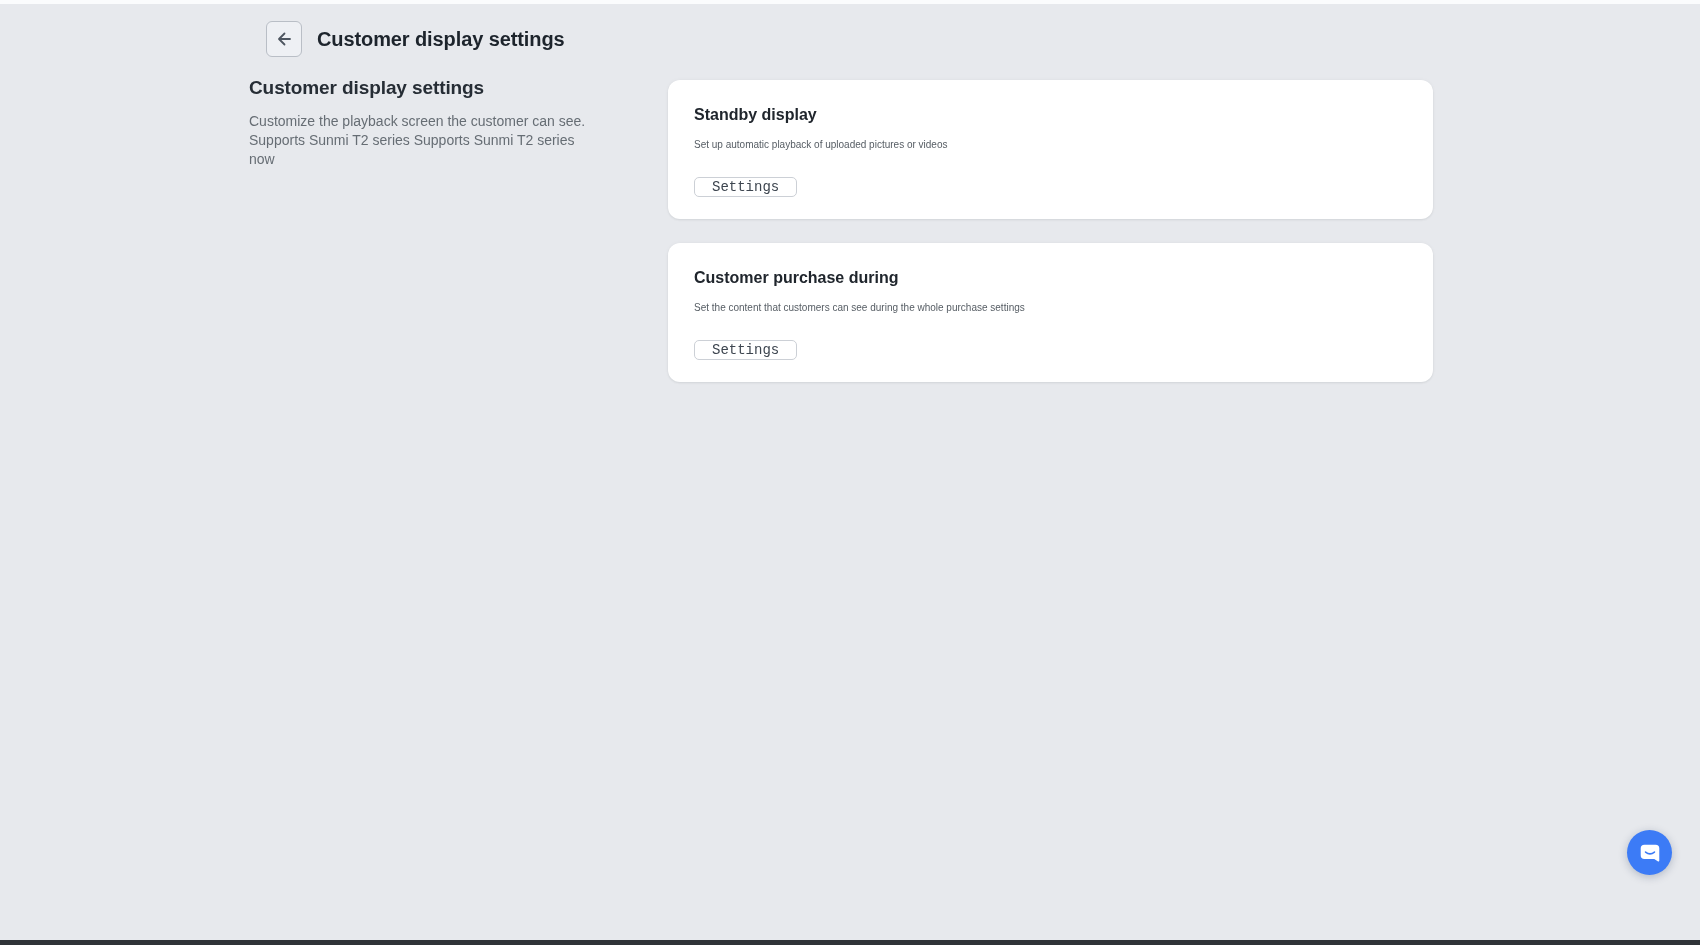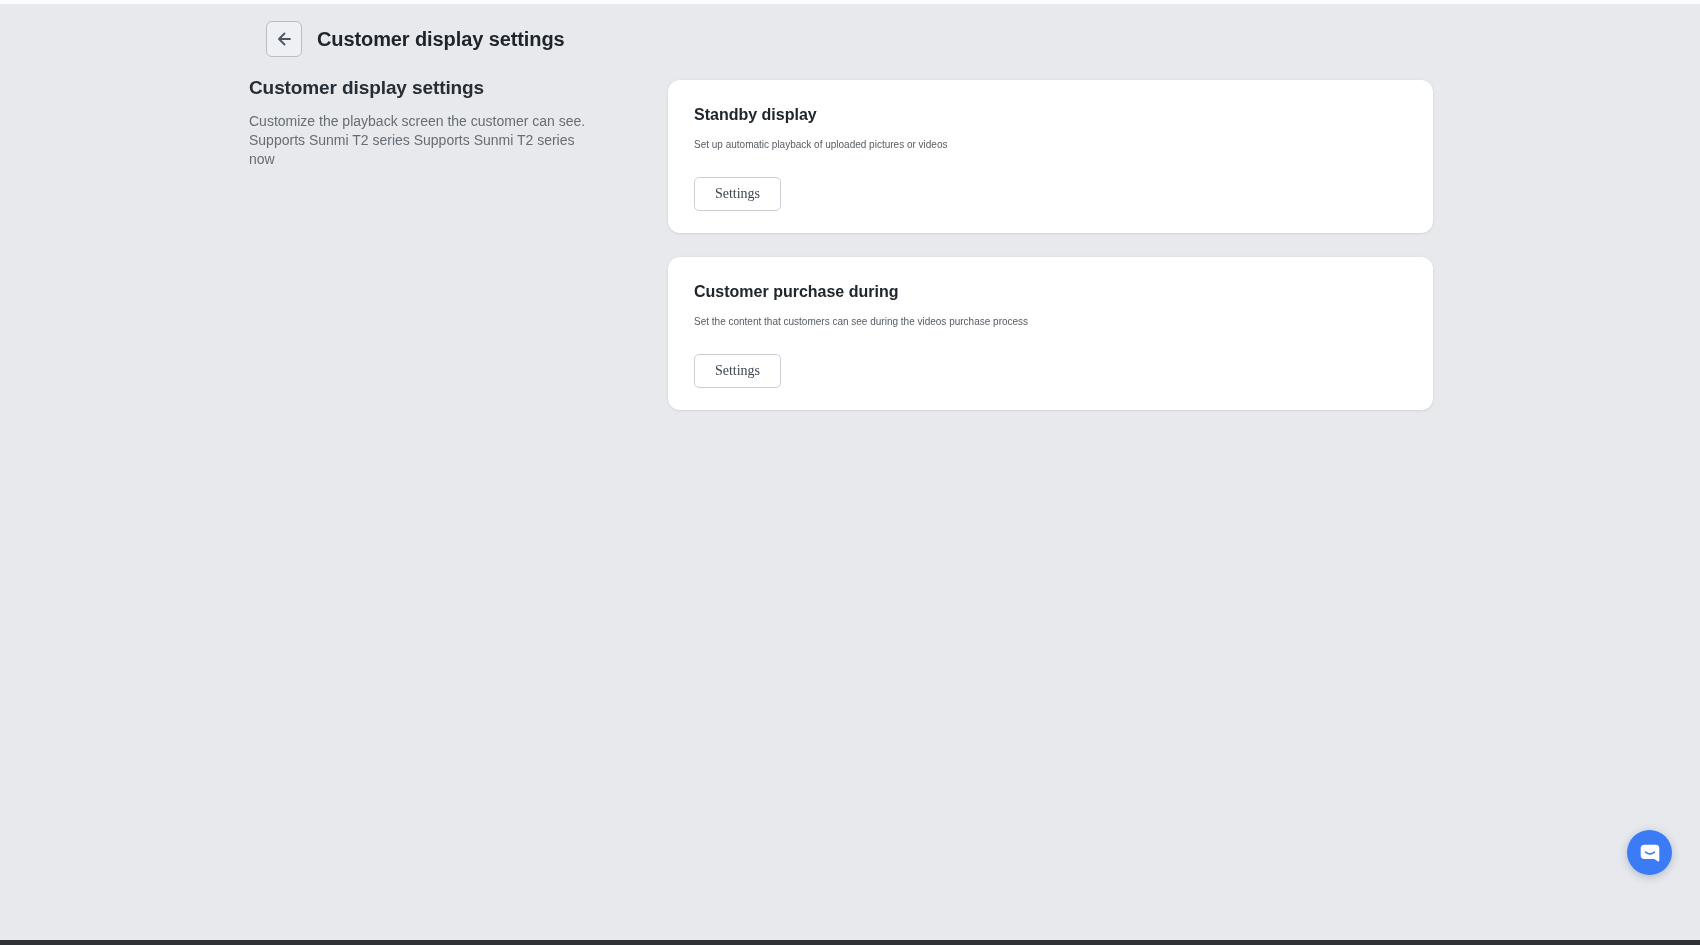--- a/index.html
+++ b/index.html
@@ -71,26 +71,26 @@
     font-size: 16px; font-weight: 700;
     color: #20262d;
   }
   .card-desc {
     margin: 0 0 23px 0;
     font-size: 10px; line-height: 18px;
     color: #565d64;
   }
   .settings-button {
     box-sizing: border-box;
-    height: 34px; min-width: 87px;
+    height: 20px; min-width: 87px;
     padding: 0 17px;
     background: #ffffff;
     border: 1px solid #ccd0d6;
     border-radius: 5px;
-    font-family: Liberation Serif, serif;
+    font-family: Liberation Mono, monospace;
     font-size: 14px; font-weight: 500;
     color: #3d454f;
     cursor: pointer;
   }
   
   .chat-launcher {
     position: absolute; right: 28px; bottom: 70px;
     width: 45px; height: 45px;
     border-radius: 50%;
     background: var(--accent-blue, #3c7bf6);
@@ -122,21 +122,21 @@
 
 <main class="cards">
   <section class="card">
     <h3 class="card-title">Standby display</h3>
     <p class="card-desc">Set up automatic playback of uploaded pictures or videos</p>
     <button class="settings-button">Settings</button>
   </section>
 
   <section class="card">
     <h3 class="card-title">Customer purchase during</h3>
-    <p class="card-desc">Set the content that customers can see during the videos purchase process</p>
+    <p class="card-desc">Set the content that customers can see during the whole purchase settings</p>
     <button class="settings-button">Settings</button>
   </section>
 </main>
 
 <button class="chat-launcher">
   <svg width="26" height="26" viewBox="0 0 28 28">
     <path d="M8 5 h12 a4 4 0 0 1 4 4 v13.2 a1 1 0 0 1 -1.66 0.75 L18.6 20.5 H8 a4 4 0 0 1 -4 -4 V9 a4 4 0 0 1 4 -4 z" fill="#ffffff"></path>
     <path d="M9.2 13 q4.8 3.8 9.6 0" fill="none" stroke="#3c7bf6" stroke-width="1.7" stroke-linecap="round"></path>
   </svg>
 </button>

